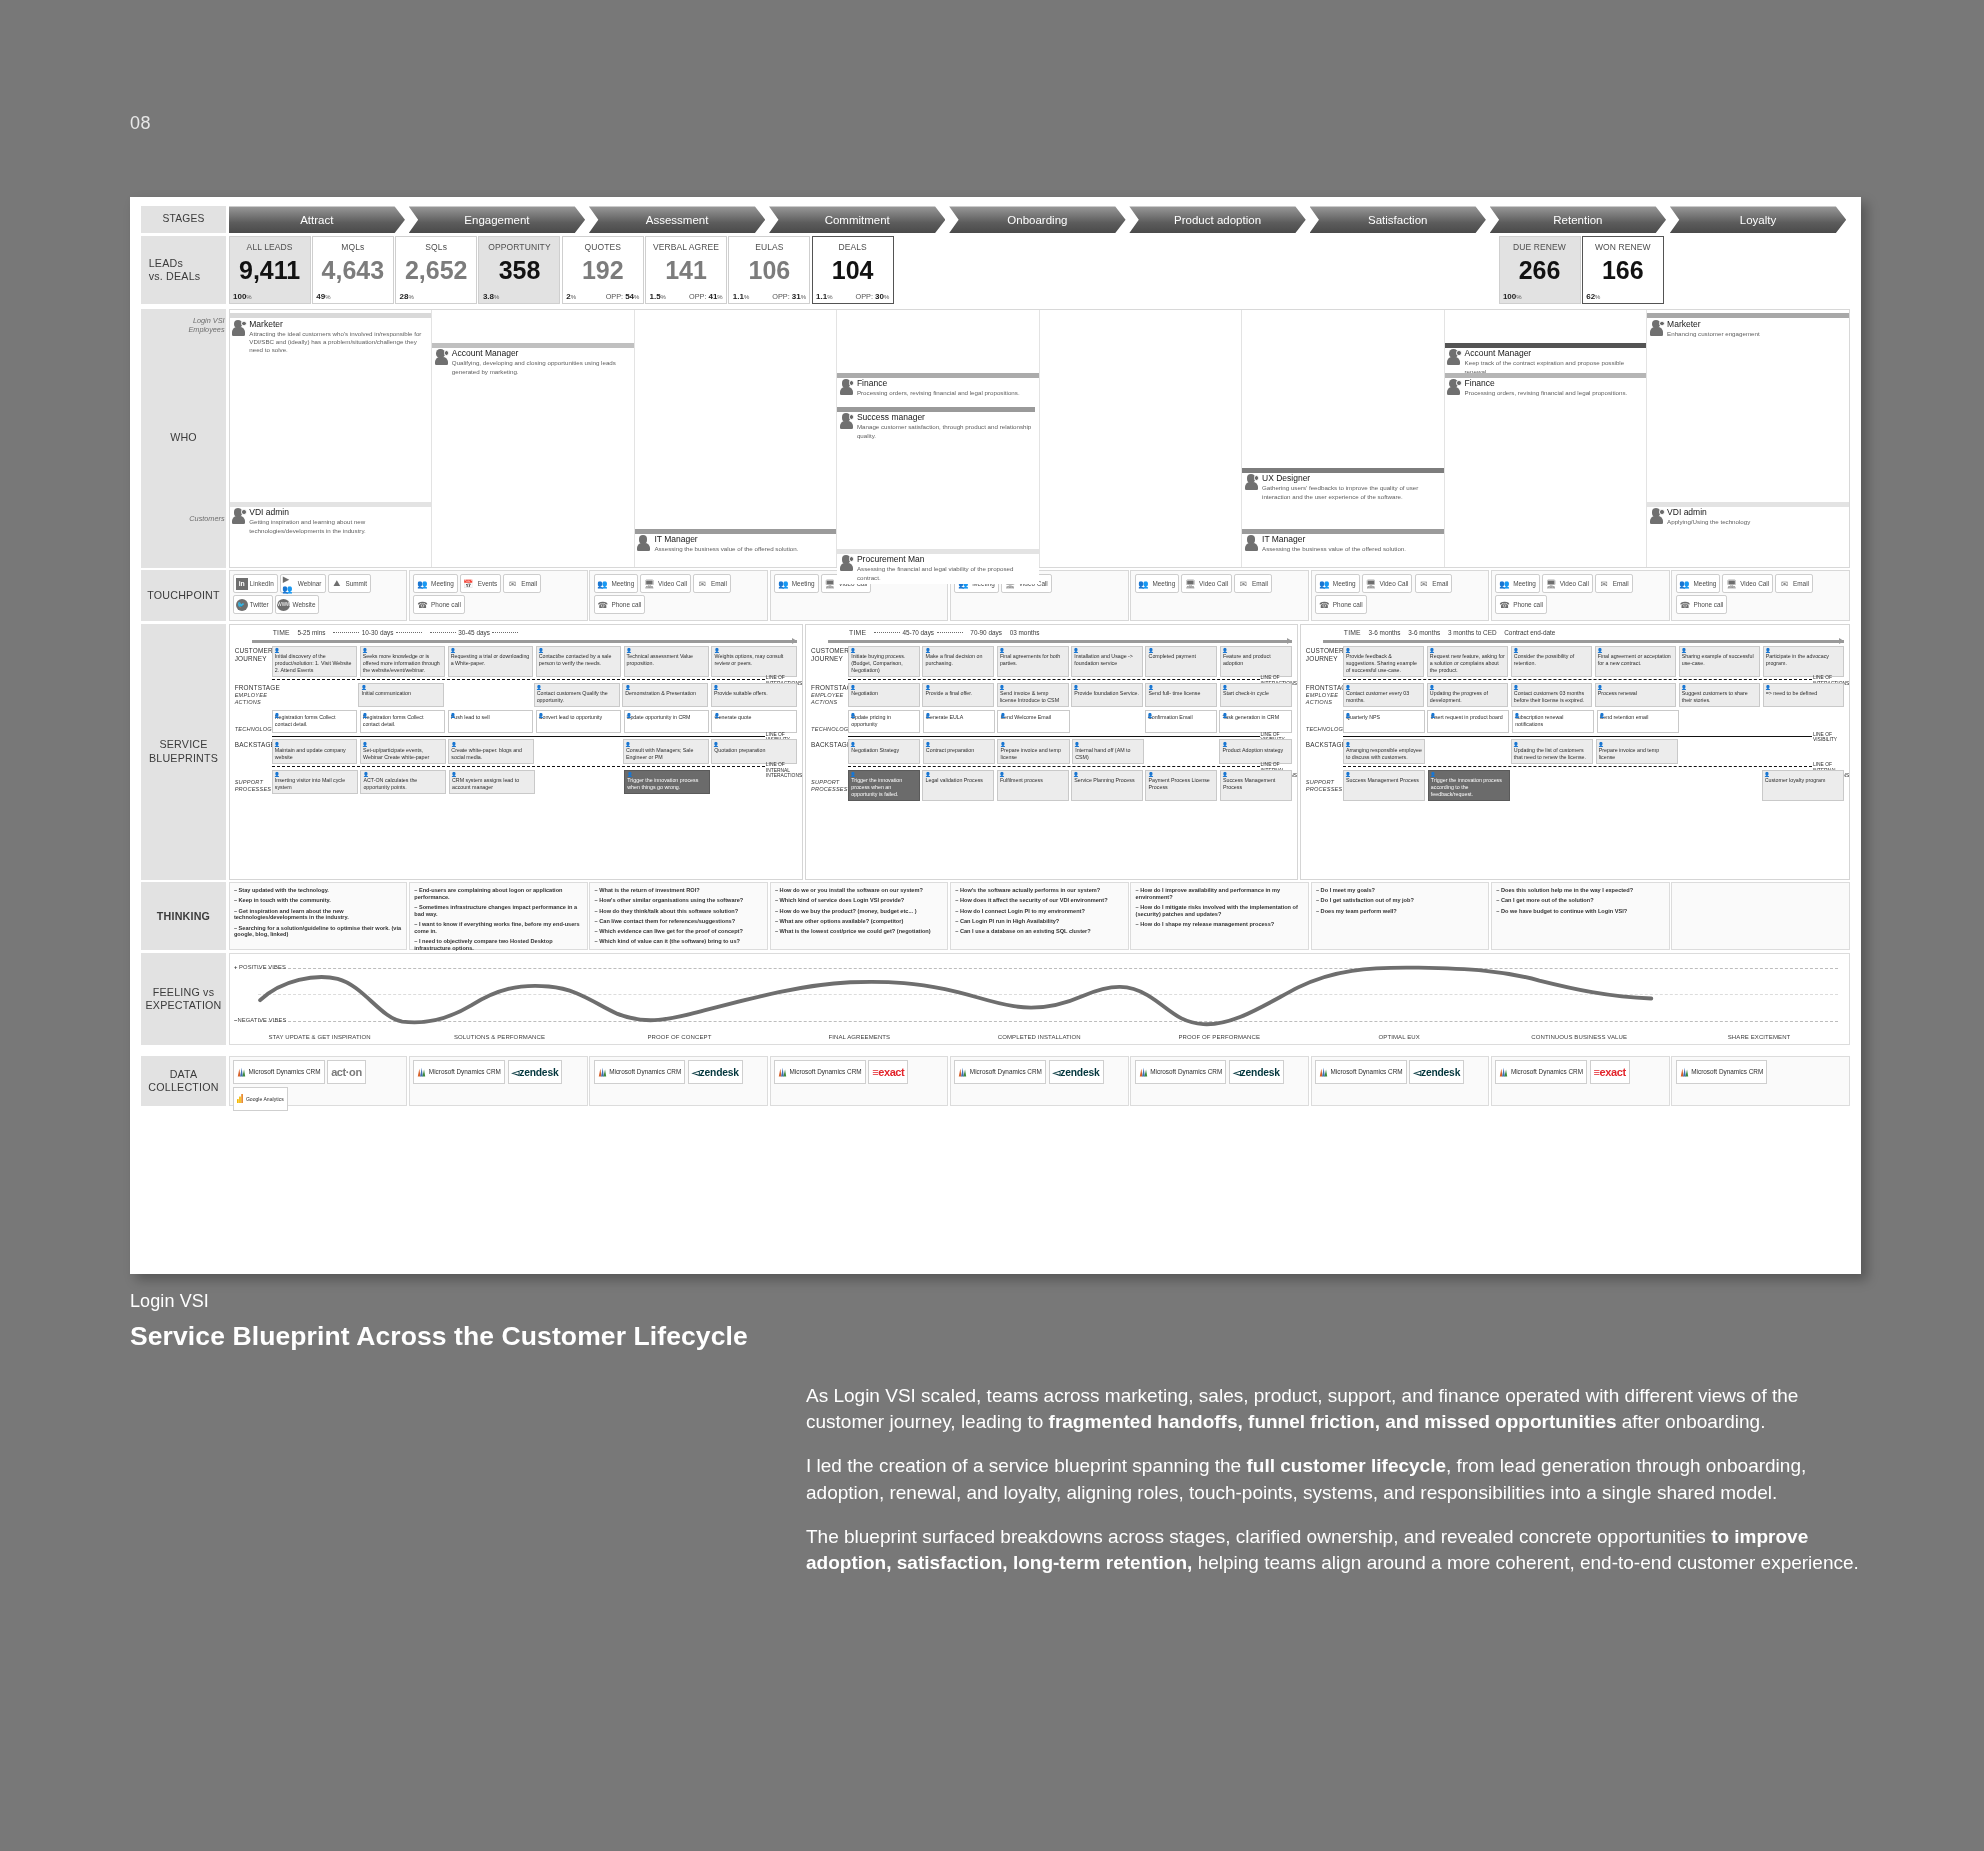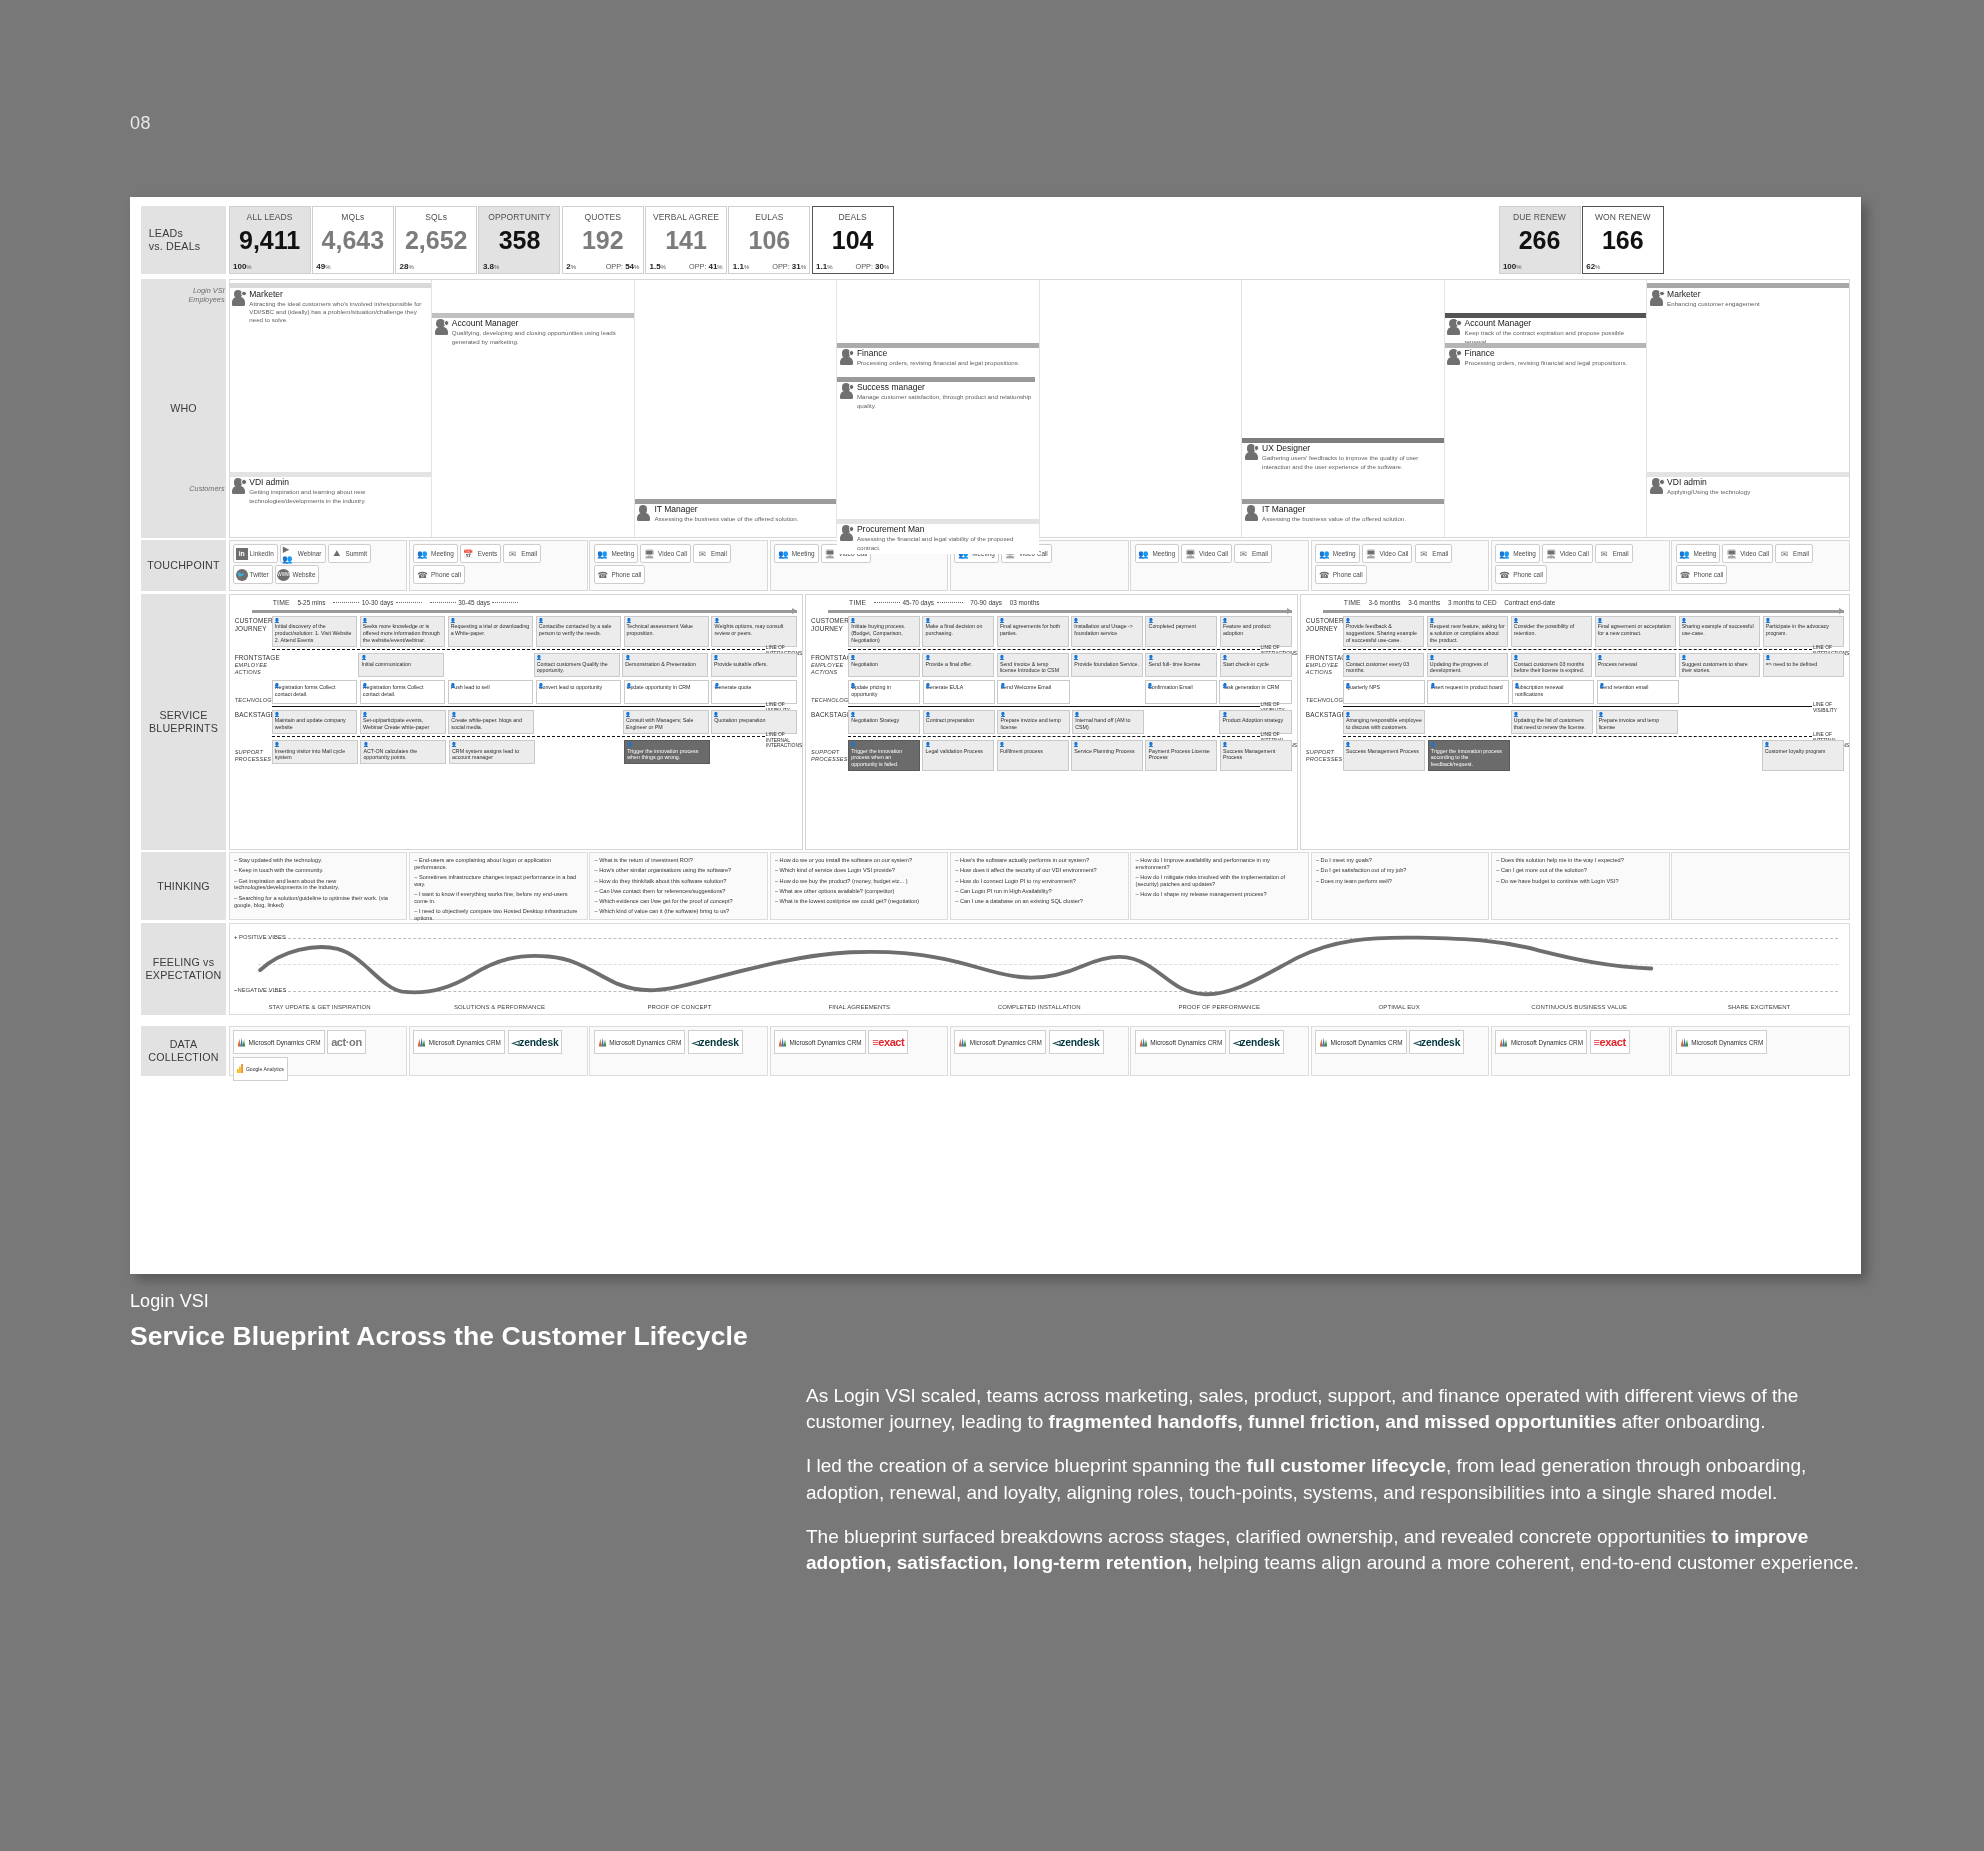--- a/index.html
+++ b/index.html
@@ -110,21 +110,21 @@
   .sb-box.dark { background:#6b6b6b; color:#fff; border-color:#5a5a5a;}
   .sb-box.empty { border:none; background:transparent;}
   .sb-box .mini { position:absolute; left:1.7px; top:1.3px; font-size:4.7px; color:#6d6d6d; letter-spacing:-0.4px;}
   .sb-line { position:relative; height:6px; }
   .sb-line .ln { position:absolute; left:37px; right:32px; top:2.6px; }
   .sb-line .lbl { position:absolute; right:0; top:-1.7px; font-size:4.9px; color:#2b2b2b; line-height:1.15; text-align:left; width:31px;}
   .ln.dashed { border-top:1.7px dashed #111; }
   .ln.solid  { border-top:1.7px solid #111; }
 
   
-  .th-row { height:68px; margin-bottom:2.6px;}
+  .th-row { height:68px; margin-bottom:2.6px;font-weight:bold;}
   .th-body { flex:1; margin-left:2.6px; display:flex; gap:1.7px;}
   .th-cell { border:0.4px solid #dcdcdc; background:#fafafa; padding:3.8px 4.3px; font-size:5.6px; color:#333; line-height:1.22;}
   .th-cell div { margin-bottom:3.4px; }
 
   
   .fe-row { height:92px; margin-bottom:11px;}
   .fe-body { flex:1; margin-left:2.6px; border:0.4px solid #dcdcdc; background:#fff; position:relative;}
   .fe-axis { position:absolute; left:28px; right:11px; height:0; border-top:1.3px dashed #bdbdbd;}
   .fe-axis.pos { top:13.7px; }
   .fe-axis.mid { top:40px; border-top:1.3px dashed #dcdcdc;}
@@ -154,20 +154,34 @@
   .body-col b { font-weight:bold; }
 </style>
 </head>
 <body>
 
 <div class="page-num">08</div>
 
 <div class="board">
   <div class="grid">
 
+    <div class="row stages-row">
+      <div class="rowlabel">STAGES</div>
+      <div class="chev-wrap" id="stages-wrap">
+          <div class="chev first">Attract</div>
+          <div class="chev">Engagement</div>
+          <div class="chev">Assessment</div>
+          <div class="chev">Commitment</div>
+          <div class="chev">Onboarding</div>
+          <div class="chev">Product adoption</div>
+          <div class="chev">Satisfaction</div>
+          <div class="chev">Retention</div>
+          <div class="chev">Loyalty</div>
+        </div>
+    </div>
 
     <div class="row kpi-row">
       <div class="rowlabel" style="white-space:pre-line">LEADs
 vs. DEALs</div>
       <div class="kpi-body" id="kpi-body">
           <div class="kpi-group">
             <div class="kpi shaded dark">
               <div class="k-label">ALL LEADS</div>
               <div class="k-val">9,411</div>
               <div class="k-foot">

